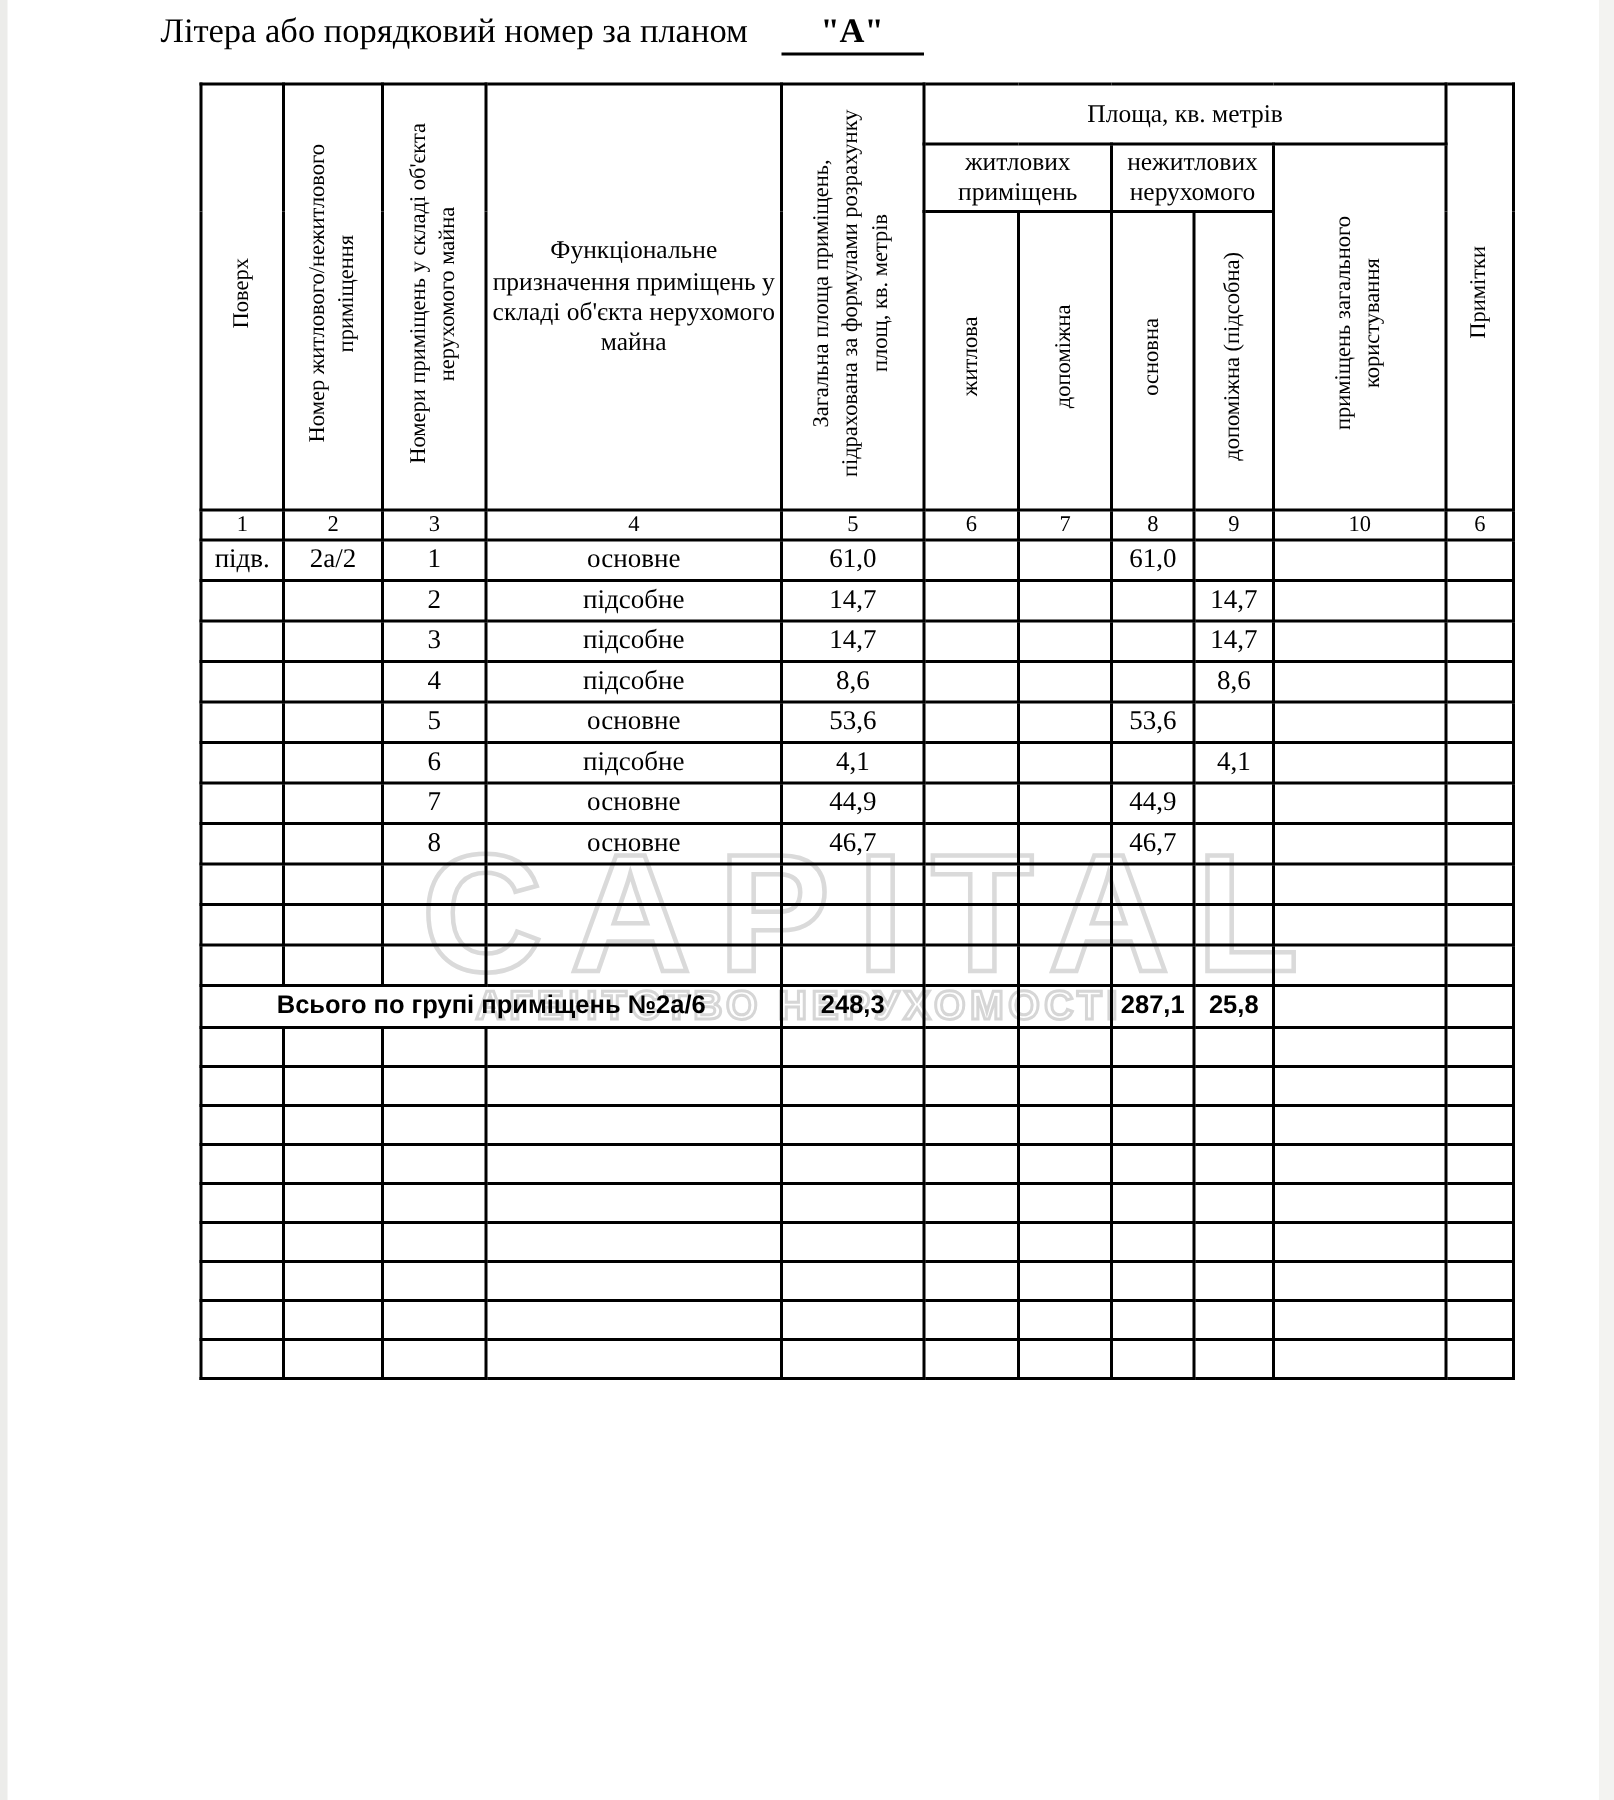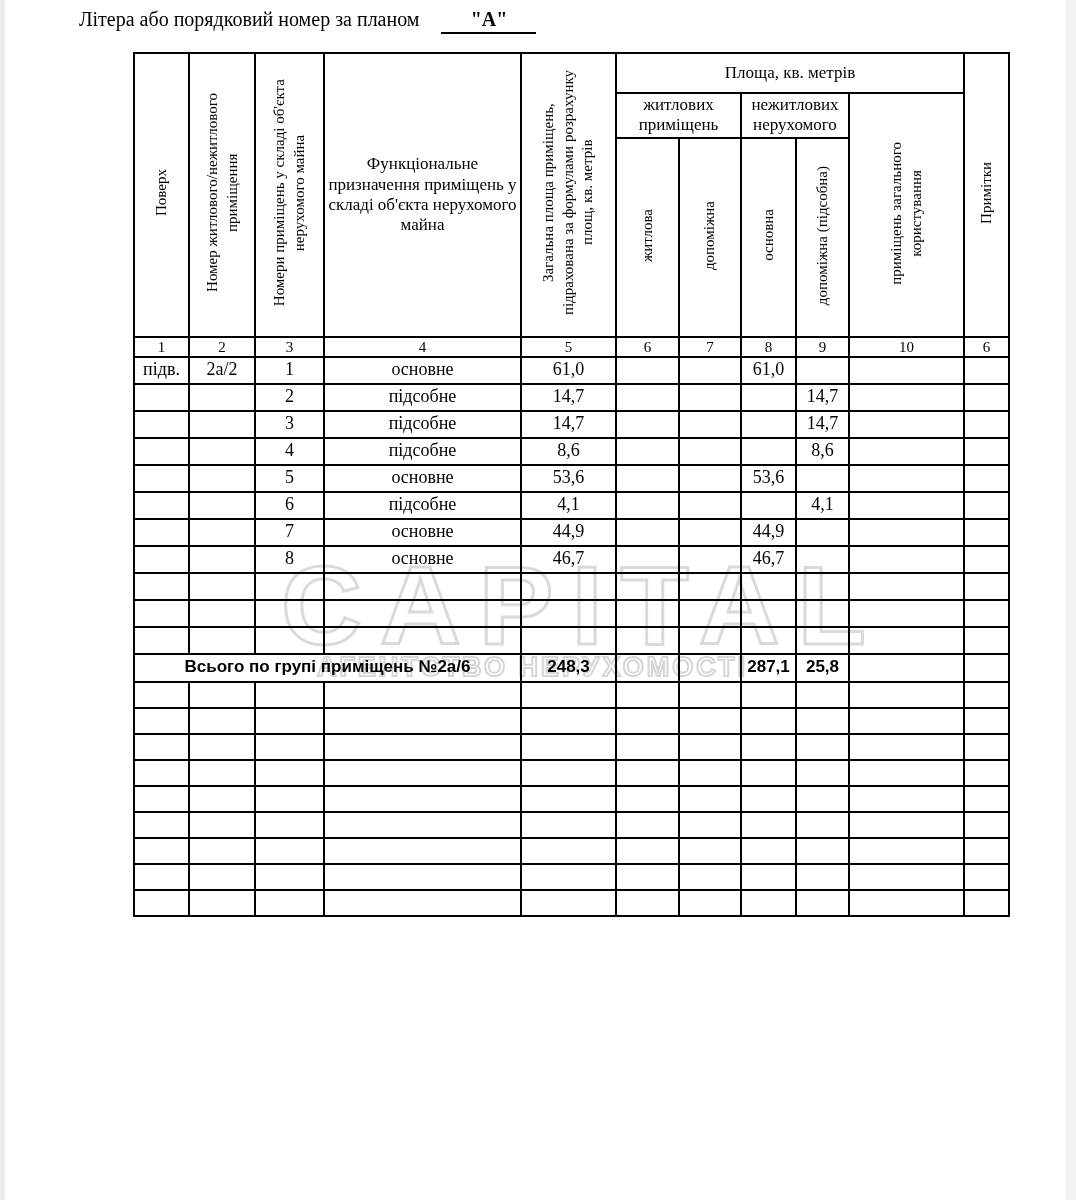--- a/index.html
+++ b/index.html
@@ -9,22 +9,22 @@
     font-family:"Liberation Serif", serif;
     color:#000;
     position:relative;
     overflow:hidden;
   }
   
   .edge-left{position:absolute;left:0;top:0;width:5px;height:100%;background:#ececea;}
   .edge-right{position:absolute;right:0;top:0;width:10px;height:100%;background:#f3f3f1;}
 
   .title-row{
-    margin:8px 0 0 79px;
-    font-size:20px;
+    margin:8px 0 0 107px;
+    font-size:23px;
     white-space:nowrap;
   }
   .title-underline{
     display:inline-block;
     min-width:95px;
     margin-left:22px;
     border-bottom:2px solid #000;
     text-align:center;
     font-weight:bold;
     padding-bottom:1px;

